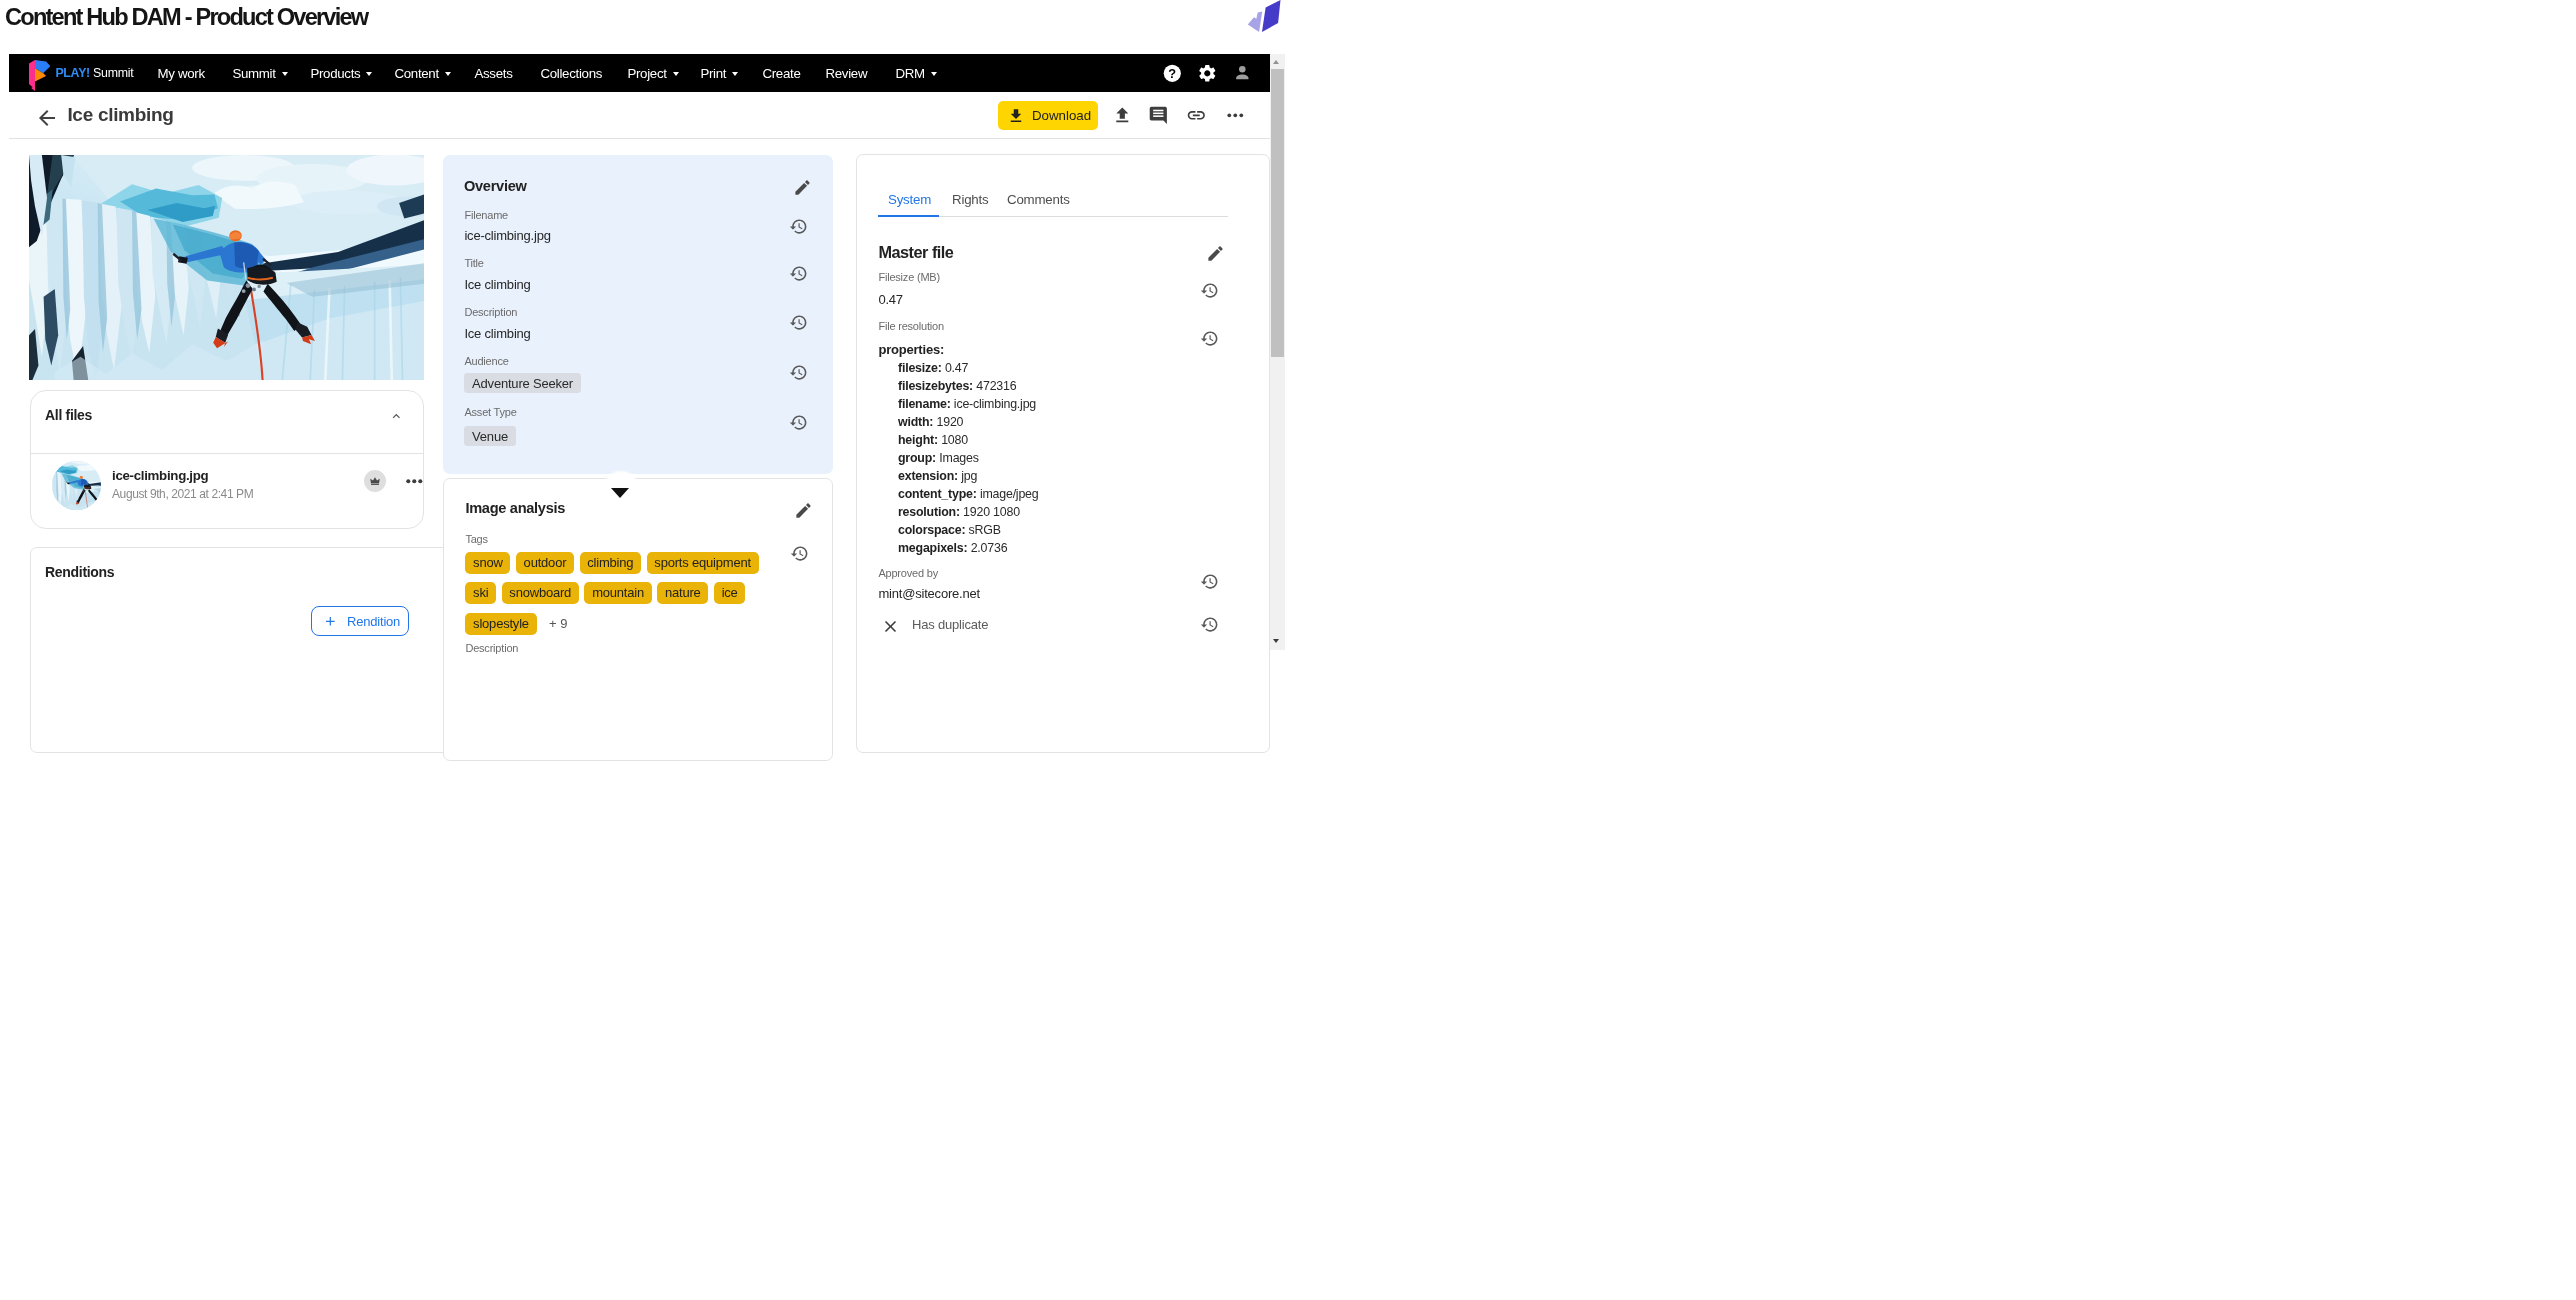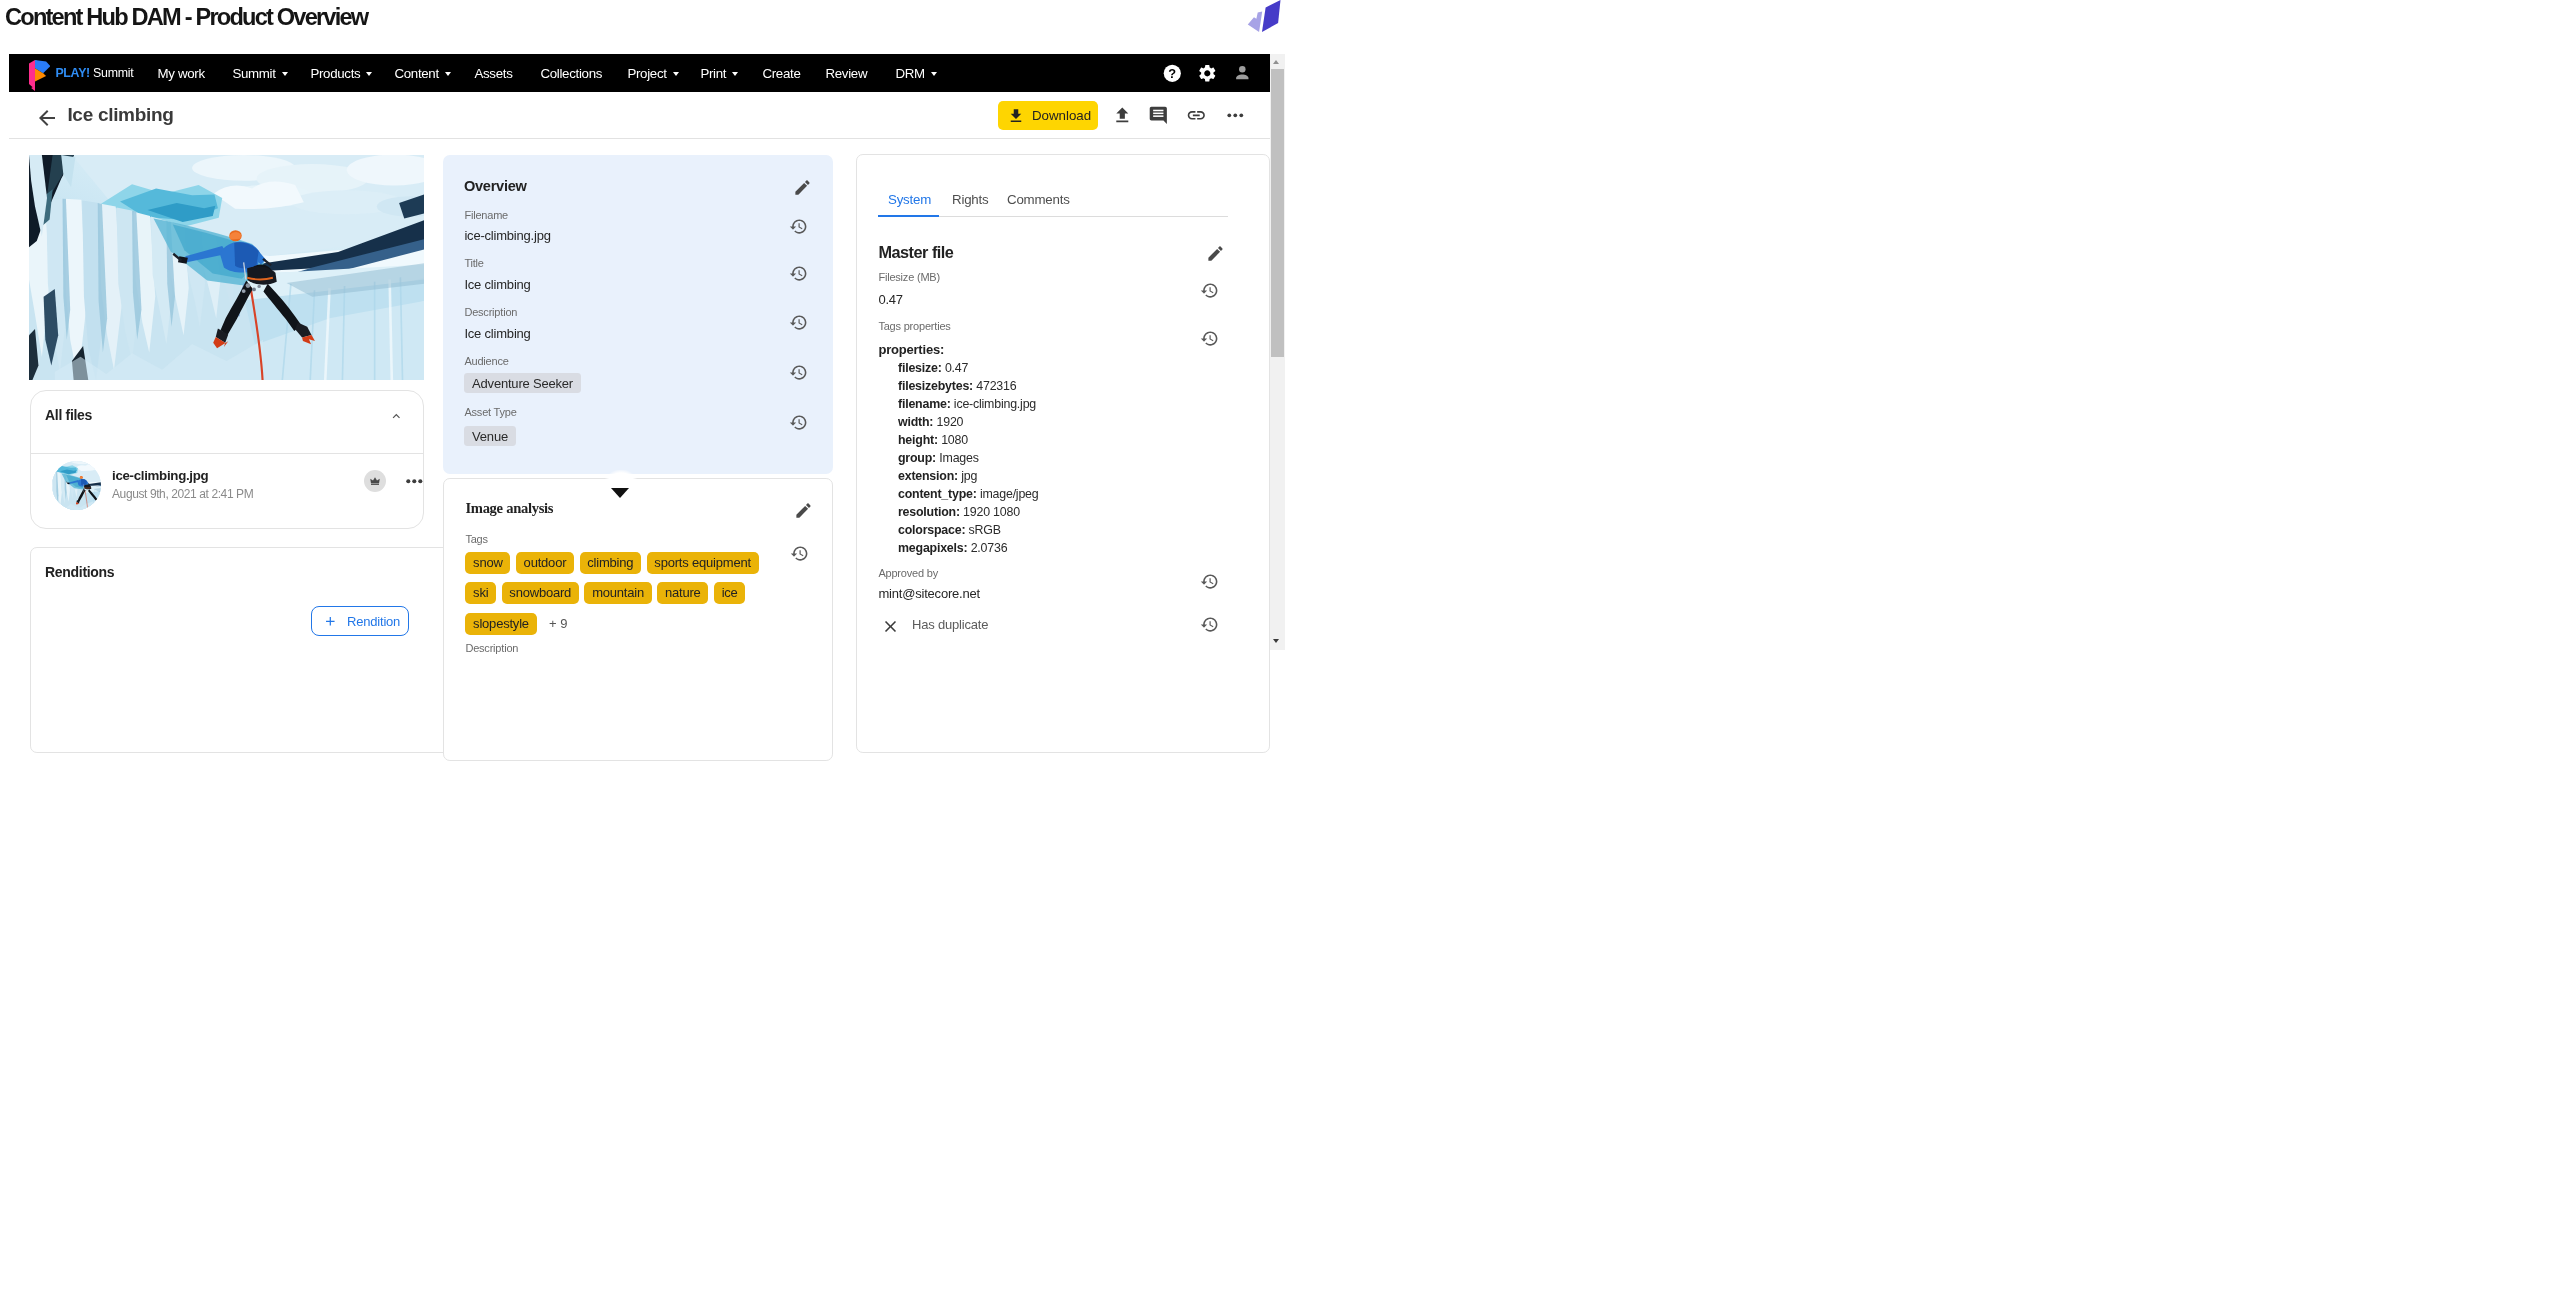--- a/index.html
+++ b/index.html
@@ -295,21 +295,21 @@
     </svg>
   <svg class="hist" style="left:346px; top:208px;" viewBox="0 0 24 24" fill="#595959">
       <path d="M13 3c-4.97 0-9 4.03-9 9H1l3.89 3.89.07.14L9 12H6c0-3.87 3.13-7 7-7s7 3.13 7 7-3.13 7-7 7c-1.93 0-3.68-.79-4.94-2.06l-1.42 1.42C8.27 19.99 10.51 21 13 21c4.97 0 9-4.03 9-9s-4.03-9-9-9zm-1 5v5l4.28 2.54.72-1.21-3.5-2.08V8H12z"></path>
     </svg>
   <svg class="hist" style="left:346px; top:258px;" viewBox="0 0 24 24" fill="#595959">
       <path d="M13 3c-4.97 0-9 4.03-9 9H1l3.89 3.89.07.14L9 12H6c0-3.87 3.13-7 7-7s7 3.13 7 7-3.13 7-7 7c-1.93 0-3.68-.79-4.94-2.06l-1.42 1.42C8.27 19.99 10.51 21 13 21c4.97 0 9-4.03 9-9s-4.03-9-9-9zm-1 5v5l4.28 2.54.72-1.21-3.5-2.08V8H12z"></path>
     </svg>
 </div>
 
 <div class="card" style="left:443px; top:478px; width:390px; height:283px;">
-  <div class="cardtitle" style="position:absolute; left:21.4px; top:21.4px; font-size:14.6px;font-family:Liberation Serif, serif;">Image analysis</div>
+  <div class="cardtitle" style="position:absolute; left:21.4px; top:21.4px; font-size:14.6px;">Image analysis</div>
   <svg class="pencil" style="left:350px; top:22px;" viewBox="0 0 24 24" fill="#4a4a4a">
       <path d="M3 17.25V21h3.75L17.81 9.94l-3.75-3.75L3 17.25zM20.71 7.04c.39-.39.39-1.02 0-1.41l-2.34-2.34c-.39-.39-1.02-.39-1.41 0l-1.83 1.83 3.75 3.75 1.83-1.83z"></path>
     </svg>
   <div class="label" style="position:absolute; left:21.4px; top:54px;">Tags</div>
   <div class="tagrow" style="top:73px;"><span class="tagchip">snow</span><span class="tagchip">outdoor</span><span class="tagchip">climbing</span><span class="tagchip">sports equipment</span></div>
   <div class="tagrow" style="top:103px;"><span class="tagchip">ski</span><span class="tagchip">snowboard</span><span class="tagchip">mountain</span><span class="tagchip">nature</span><span class="tagchip">ice</span></div>
   <div class="tagrow" style="top:134px;"><span class="tagchip">slopestyle</span><span style="font-size:13px; color:#555; margin-left:6.9px;">+ 9</span></div>
   <svg class="hist" style="left:346px; top:65px;" viewBox="0 0 24 24" fill="#595959">
       <path d="M13 3c-4.97 0-9 4.03-9 9H1l3.89 3.89.07.14L9 12H6c0-3.87 3.13-7 7-7s7 3.13 7 7-3.13 7-7 7c-1.93 0-3.68-.79-4.94-2.06l-1.42 1.42C8.27 19.99 10.51 21 13 21c4.97 0 9-4.03 9-9s-4.03-9-9-9zm-1 5v5l4.28 2.54.72-1.21-3.5-2.08V8H12z"></path>
     </svg>
@@ -327,21 +327,21 @@
   <div class="abs" style="left:21.4px; top:60px; width:61px; border-top:2.1px solid #2277e8;"></div>
   <div style="position:absolute; left:21.4px; top:88px; font-size:16.3px; font-weight:700; color:#222; letter-spacing:-0.5px;text-align:center;">Master file</div>
   <svg class="pencil" style="left:349px; top:89px;" viewBox="0 0 24 24" fill="#4a4a4a">
       <path d="M3 17.25V21h3.75L17.81 9.94l-3.75-3.75L3 17.25zM20.71 7.04c.39-.39.39-1.02 0-1.41l-2.34-2.34c-.39-.39-1.02-.39-1.41 0l-1.83 1.83 3.75 3.75 1.83-1.83z"></path>
     </svg>
   <div class="label" style="position:absolute; left:21.4px; top:116px;">Filesize (MB)</div>
   <div class="value" style="position:absolute; left:21.4px; top:137px;">0.47</div>
   <svg class="hist" style="left:343px; top:126px;" viewBox="0 0 24 24" fill="#595959">
       <path d="M13 3c-4.97 0-9 4.03-9 9H1l3.89 3.89.07.14L9 12H6c0-3.87 3.13-7 7-7s7 3.13 7 7-3.13 7-7 7c-1.93 0-3.68-.79-4.94-2.06l-1.42 1.42C8.27 19.99 10.51 21 13 21c4.97 0 9-4.03 9-9s-4.03-9-9-9zm-1 5v5l4.28 2.54.72-1.21-3.5-2.08V8H12z"></path>
     </svg>
-  <div class="label" style="position:absolute; left:21.4px; top:165px;">Tags properties</div>
+  <div class="label" style="position:absolute; left:21.4px; top:165px;">File resolution</div>
   <svg class="hist" style="left:343px; top:174px;" viewBox="0 0 24 24" fill="#595959">
       <path d="M13 3c-4.97 0-9 4.03-9 9H1l3.89 3.89.07.14L9 12H6c0-3.87 3.13-7 7-7s7 3.13 7 7-3.13 7-7 7c-1.93 0-3.68-.79-4.94-2.06l-1.42 1.42C8.27 19.99 10.51 21 13 21c4.97 0 9-4.03 9-9s-4.03-9-9-9zm-1 5v5l4.28 2.54.72-1.21-3.5-2.08V8H12z"></path>
     </svg>
   <div class="prop" style="position:absolute; left:21.4px; top:186px; font-size:13px;"><b>properties:</b></div>
   <div class="prop" style="position:absolute; left:41px; top:204px;">
     <div><b>filesize:</b> 0.47</div>
     <div><b>filesizebytes:</b> 472316</div>
     <div><b>filename:</b> ice-climbing.jpg</div>
     <div><b>width:</b> 1920</div>
     <div><b>height:</b> 1080</div>

